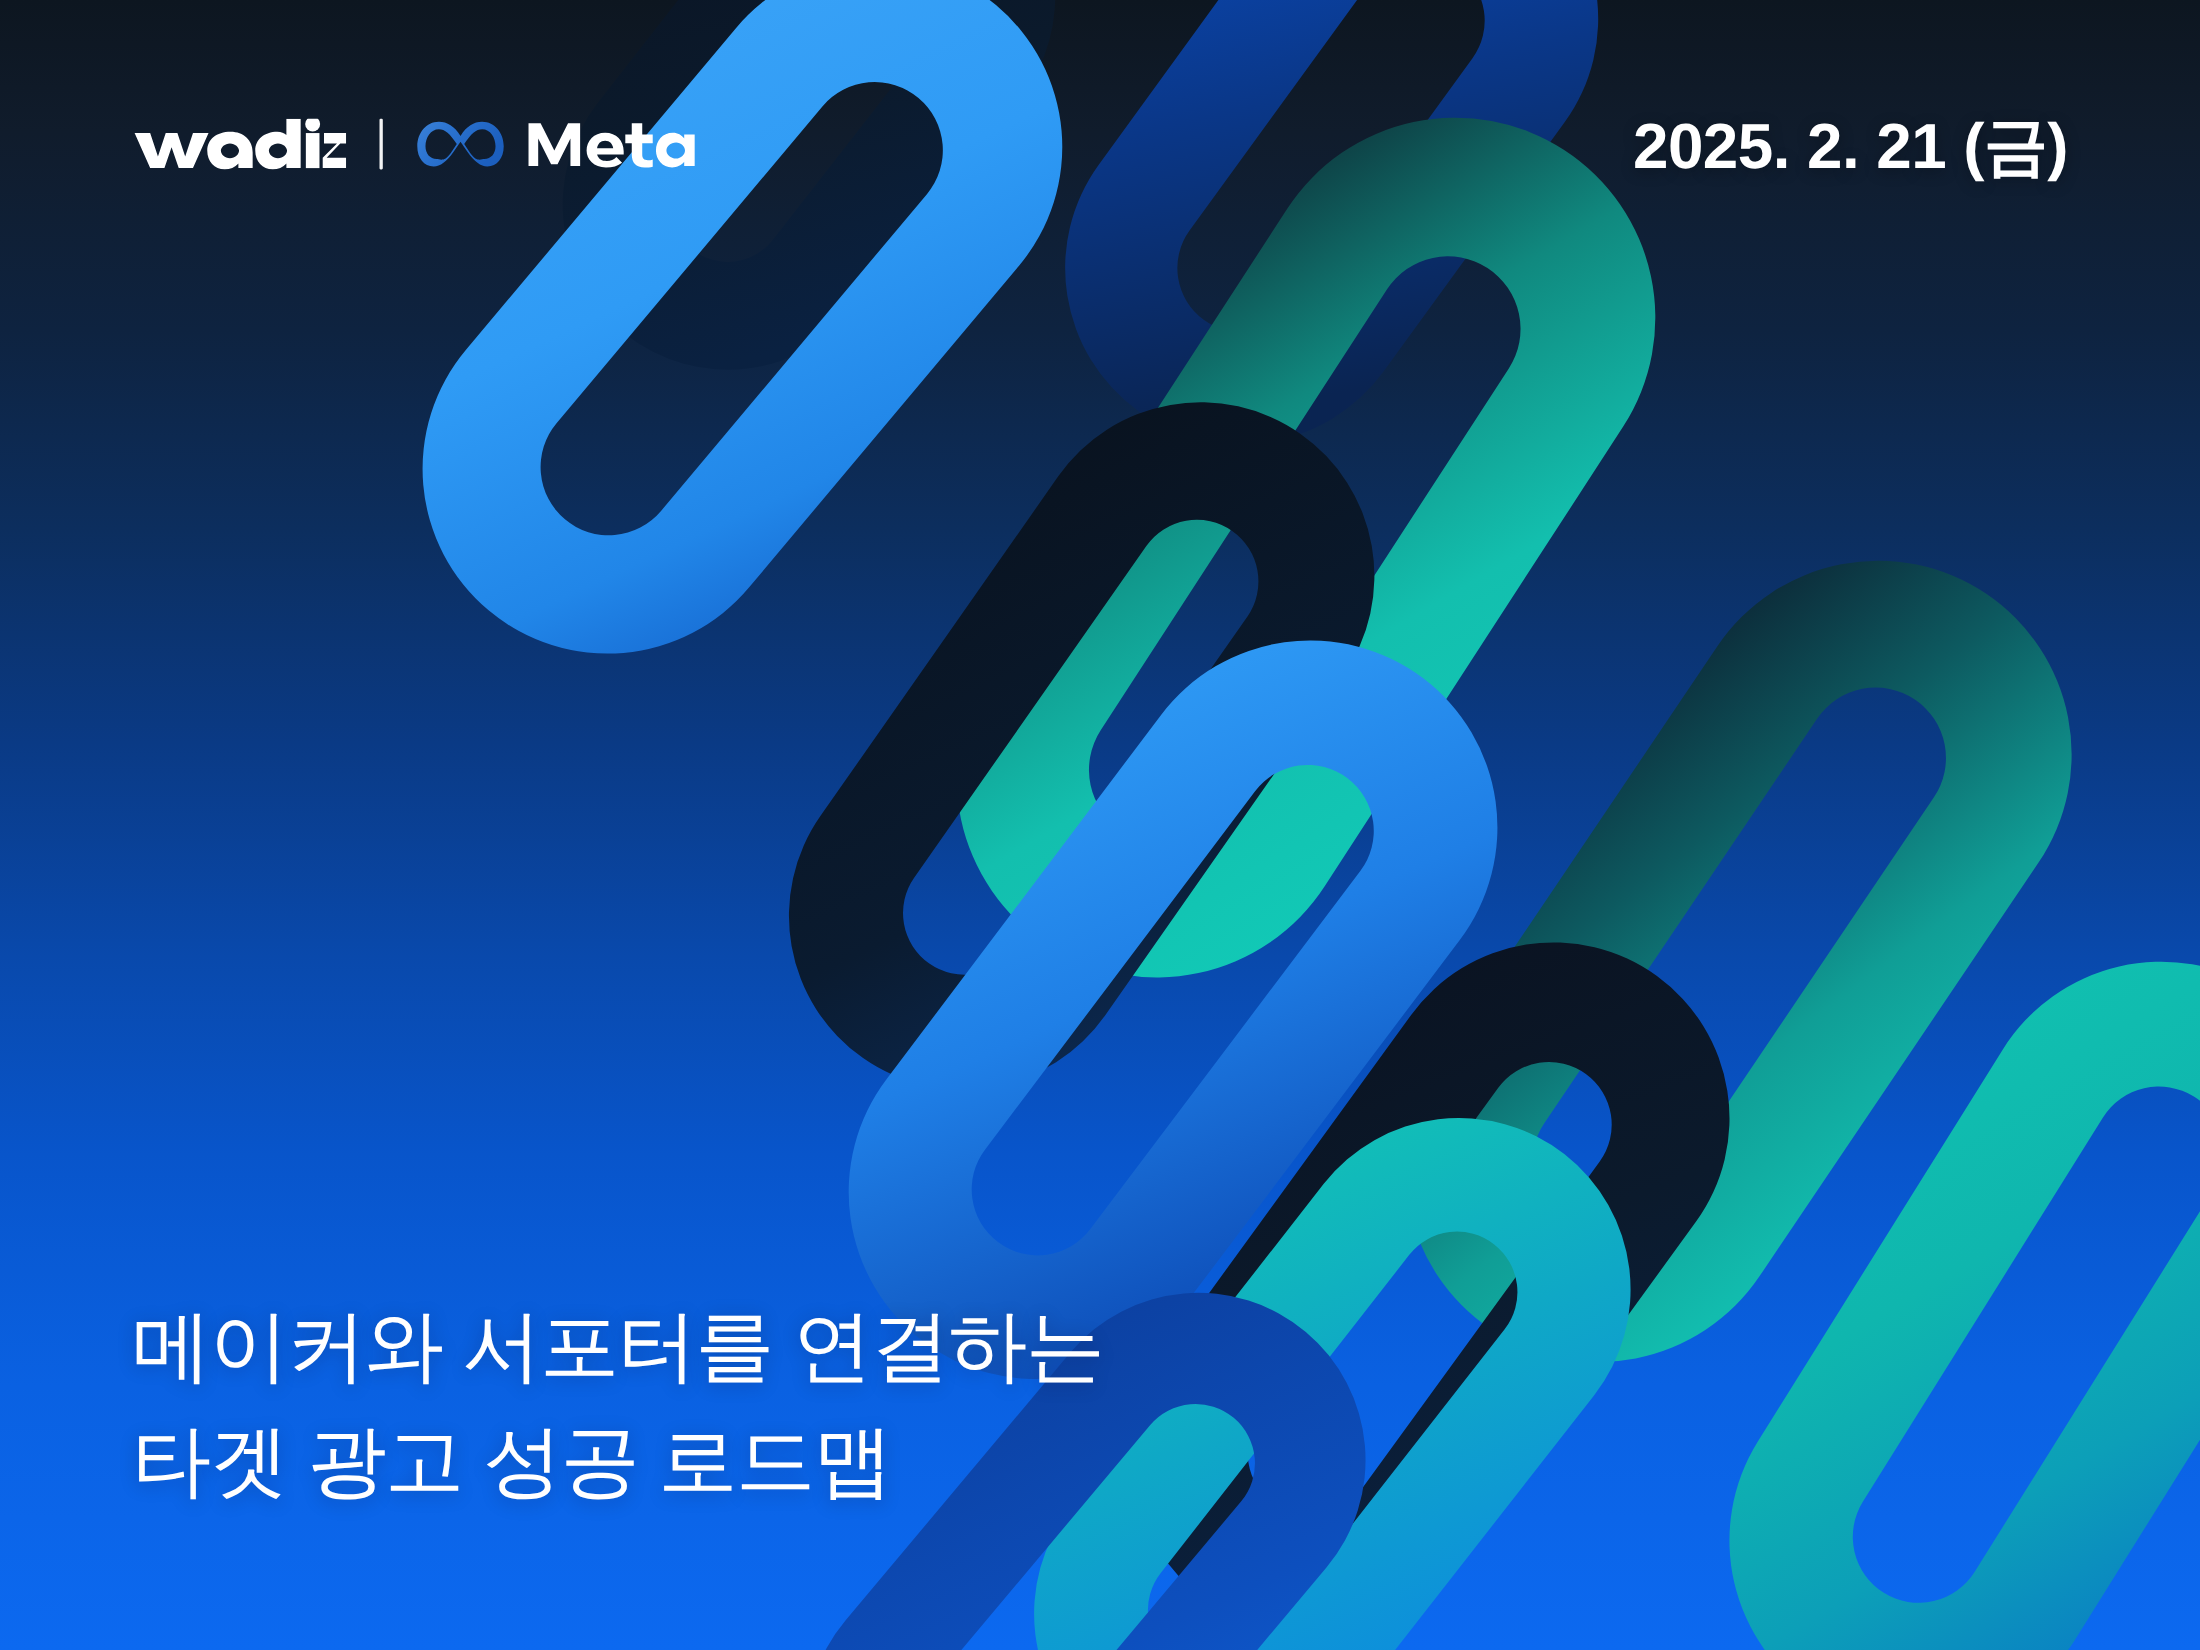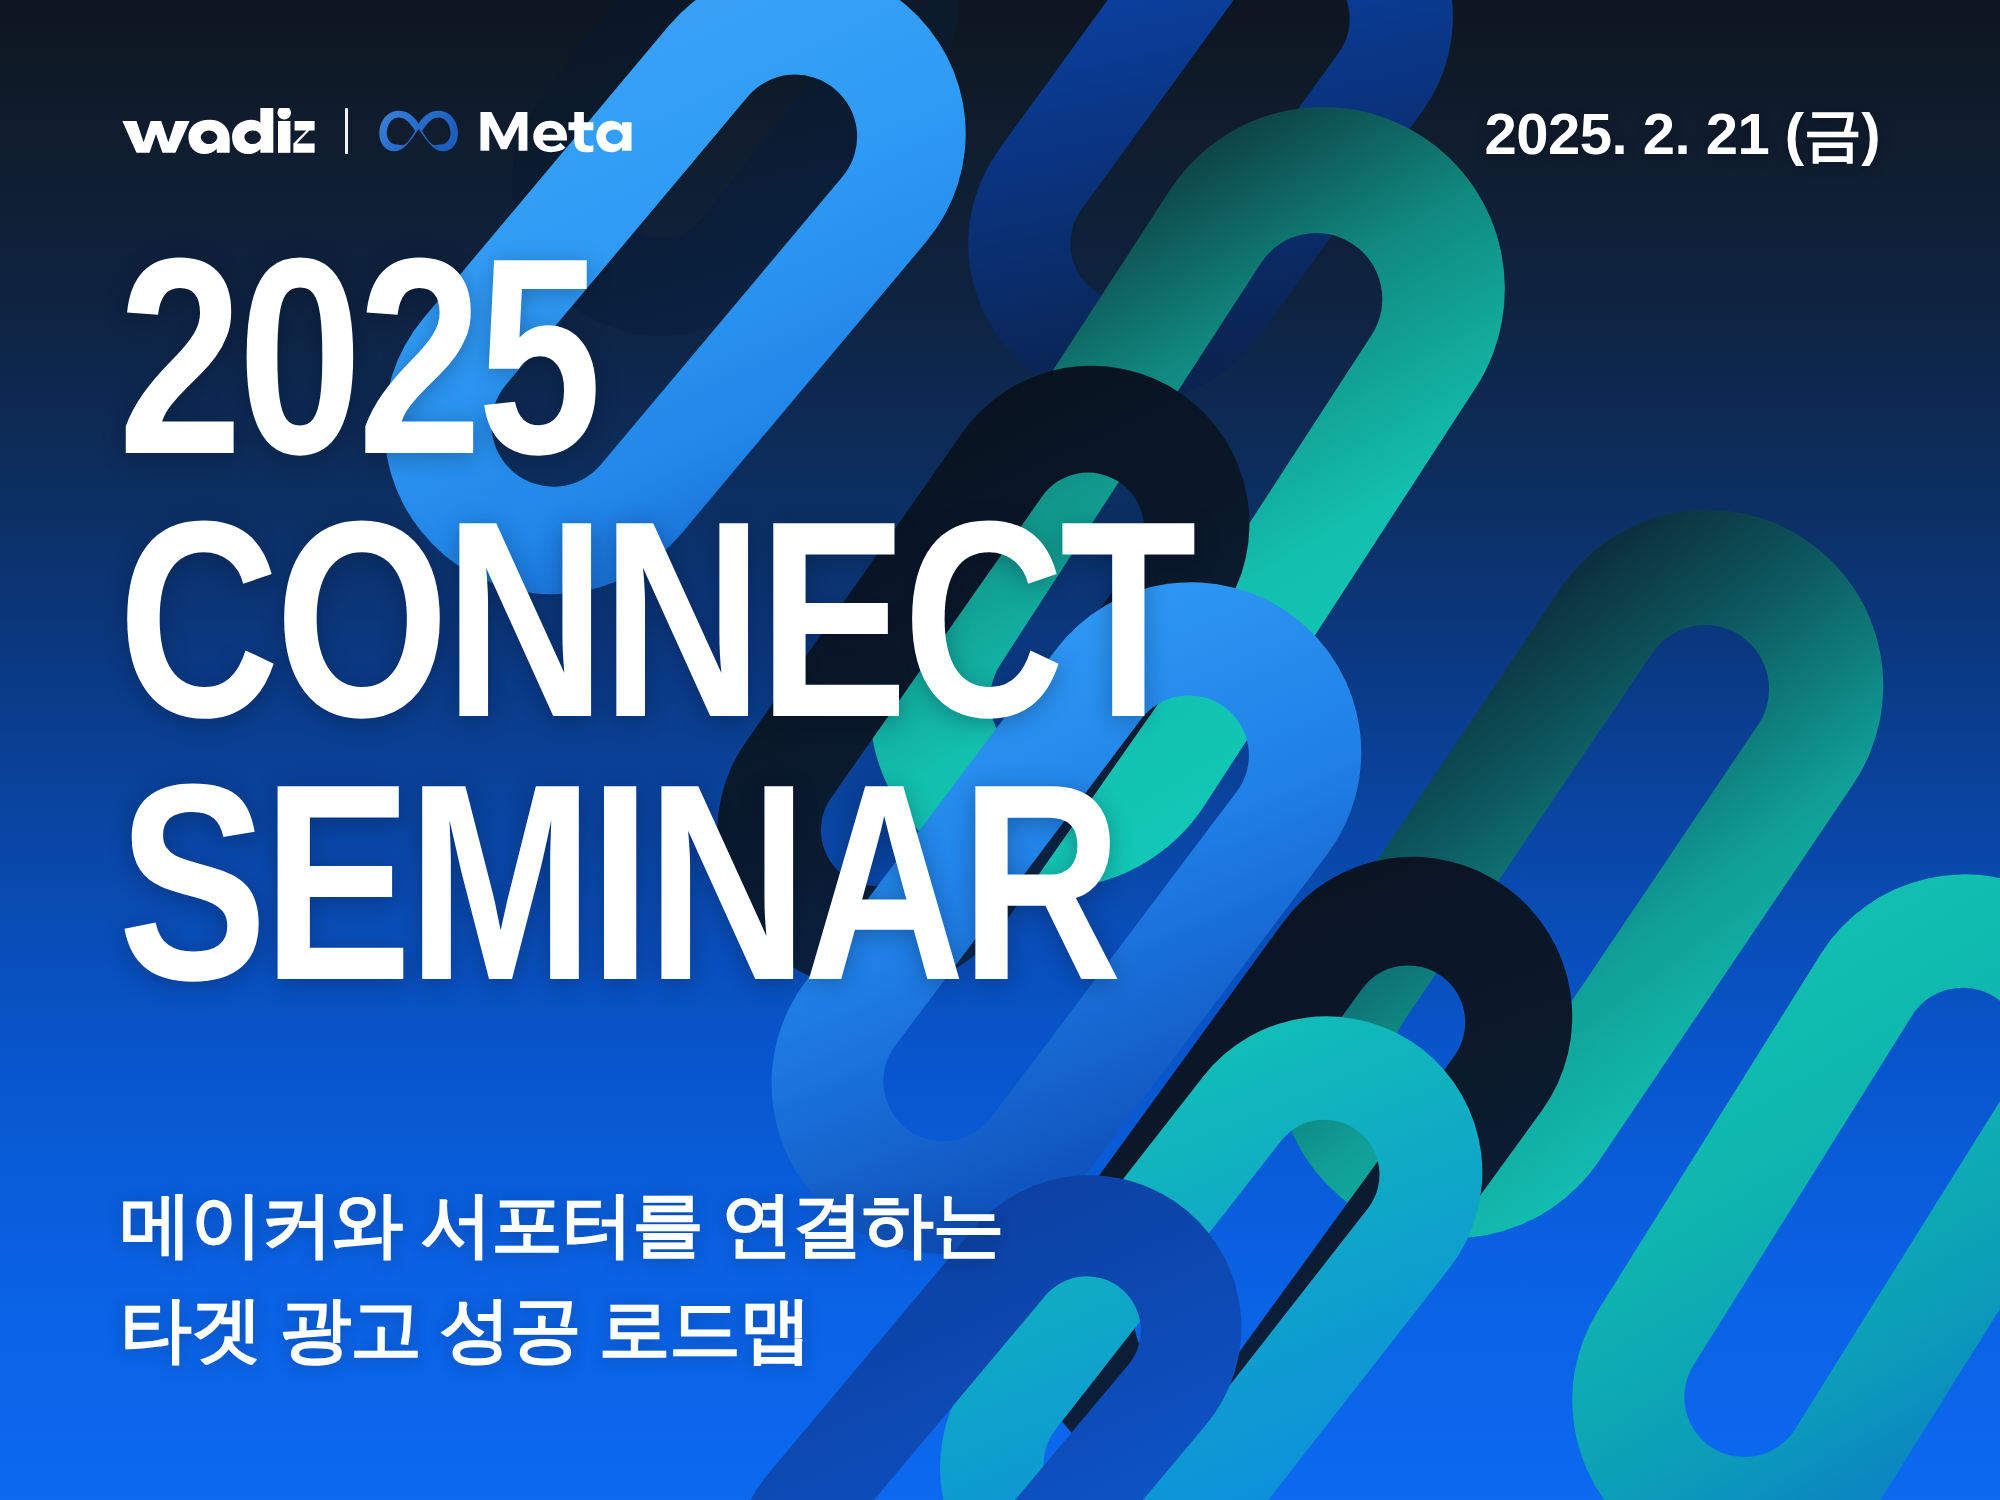--- a/index.html
+++ b/index.html
@@ -71,21 +71,21 @@
     white-space:nowrap;
     text-shadow:0 4px 26px rgba(2,14,40,.30);
   }
   .hl-2 { margin-top:22px; }
   .hl-3 { margin-top:22px; }
 
   
   .subtitle {
     position:absolute; left:120px; top:1172px;
     color:#ffffff;
-    font-weight:bold;
+    font-weight:normal;
     font-size:72px;
     line-height:1.46;
     letter-spacing:-1.5px;
     text-shadow:0 2px 16px rgba(2,14,40,.25);
   }
   .sub-line { display:block; white-space:nowrap; }
 </style>
 </head>
 <body>
 
@@ -300,24 +300,19 @@
         <path d="M186,18 L199,18 L199,57 L186,57 L186,52 C183,56 177,59 171,59 C159,59 151,49 151,38 C151,26 159,16 172,16 C178,16 183,19 186,23 Z
                  M176,28 C169,28 164,33 164,38 C164,43 169,48 176,48 C182,48 187,43 187,38 C187,33 182,28 176,28 Z" fill="#ffffff" transform="translate(9,0)"></path>
       </svg>
     </div>
   </div>
 
   <div class="date-block">
     <span class="date-line">2025. 2. 21 (금)</span>
   </div>
 
-  <div class="headline">
-    <span class="hl hl-1">2025</span>
-    <span class="hl hl-2">CONNECT</span>
-    <span class="hl hl-3">SEMINAR</span>
-  </div>
 
   <div class="subtitle">
     <span class="sub-line">메이커와 서포터를 연결하는</span>
     <span class="sub-line">타겟 광고 성공 로드맵</span>
   </div>
 
 </div>
 
 </body></html>

